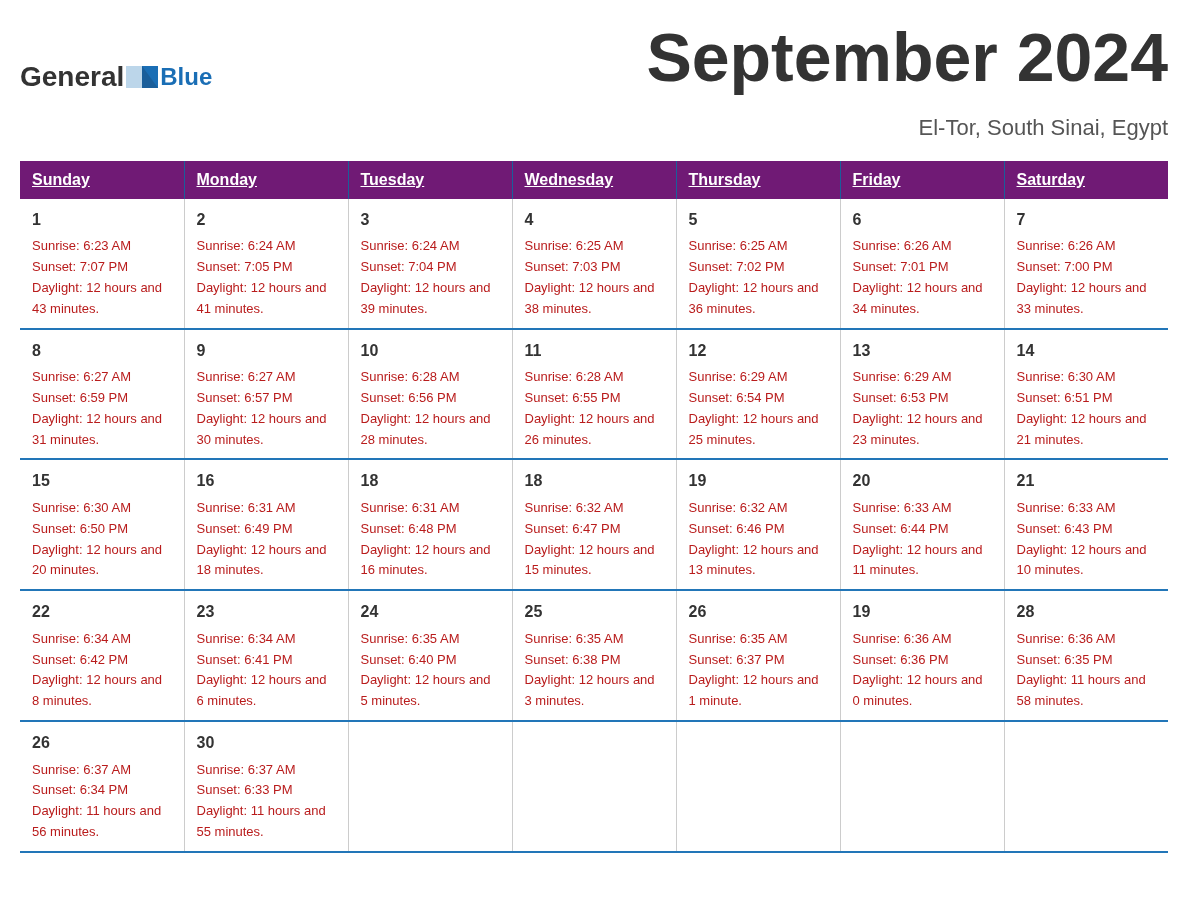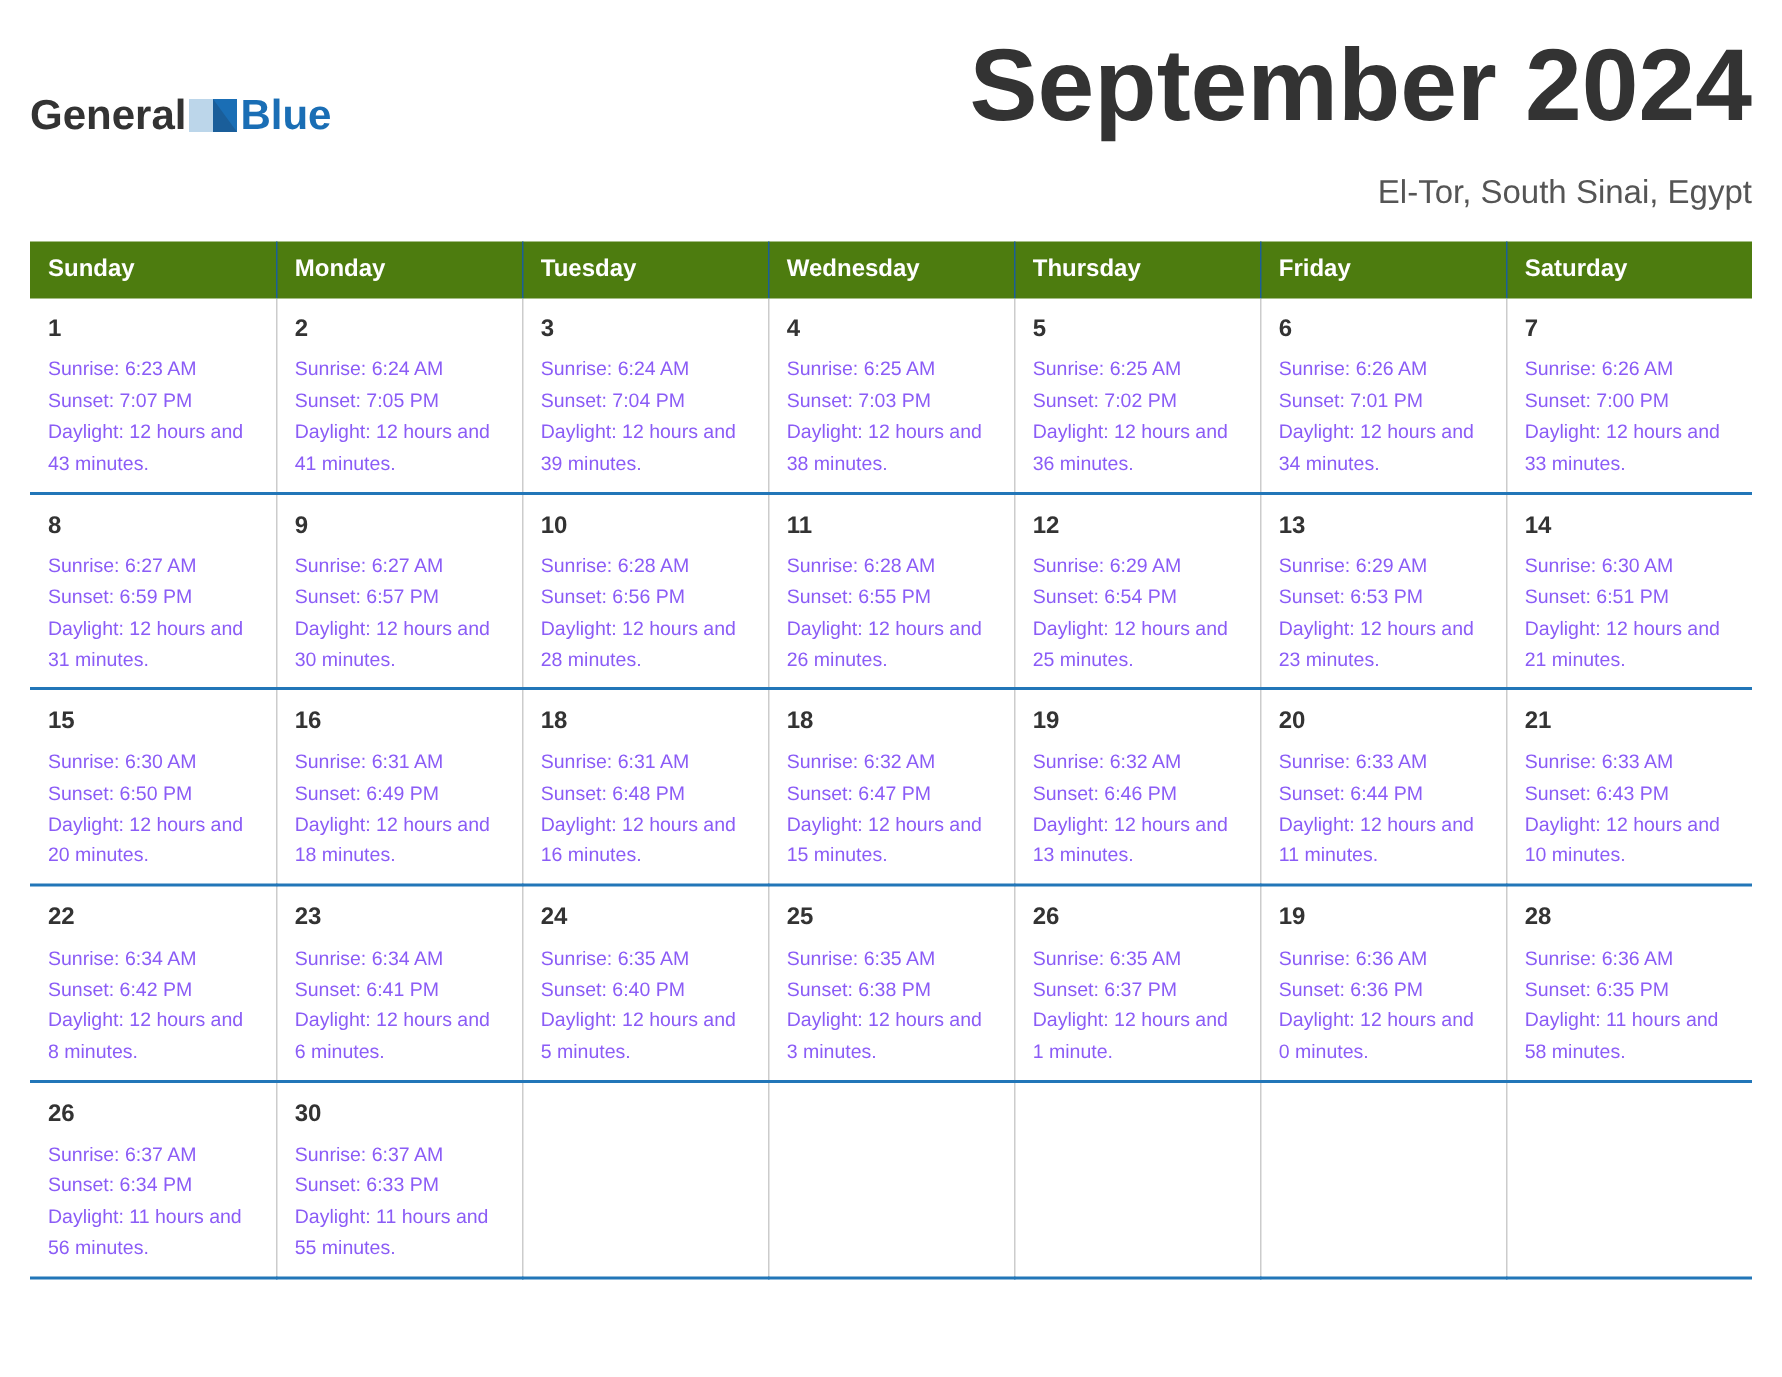--- a/index.html
+++ b/index.html
@@ -32,21 +32,21 @@
     }
     .logo-general { color: #333; }
     .logo-flag {
       width: 32px;
       height: 22px;
       margin: 0 2px;
       display: inline-block;
     }
     .logo-blue {
       color: #1a6eb5;
-      font-size: 28px;
+      font-size: 24px;
       font-weight: bold;
     }
     .title-block {
       text-align: right;
     }
     .month-title {
       font-size: 68px;
       font-weight: bold;
       color: #333;
       line-height: 1.1;
@@ -54,22 +54,23 @@
     .location-title {
       font-size: 22px;
       color: #555;
       margin-top: 20px;
     }
     .calendar {
       width: 100%;
       border-collapse: collapse;
     }
     .calendar thead tr {
-      background-color: #4d7c0f;
+      background-color: #701a75;
       color: #fff;
+      text-decoration: underline;
     }
     .calendar thead th {
       padding: 10px 12px;
       text-align: left;
       font-size: 16px;
       font-weight: bold;
       border-right: 1px solid #1a5e9a;
     }
     .calendar thead th:last-child {
       border-right: none;
@@ -89,21 +90,21 @@
       border-right: none;
     }
     .day-number {
       font-size: 16px;
       font-weight: bold;
       display: block;
       margin-bottom: 4px;
     }
     .day-info {
       font-size: 13px;
-      color: #8b5cf6;
+      color: #b91c1c;
     }
     .empty-cell {
       background: #fff;
     }
   </style>
 </head>
 <body>
 
 <div class="header">
   <div class="logo">

